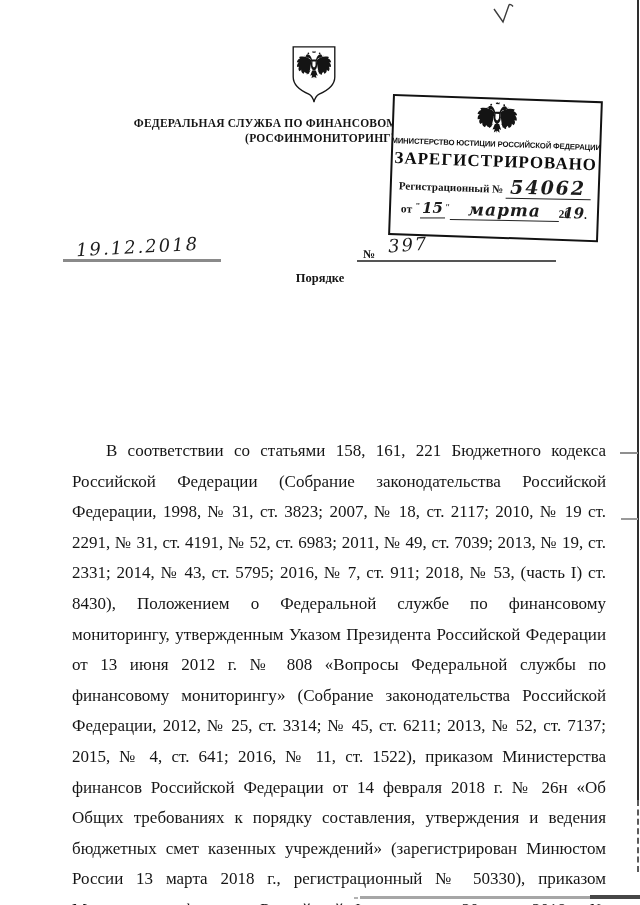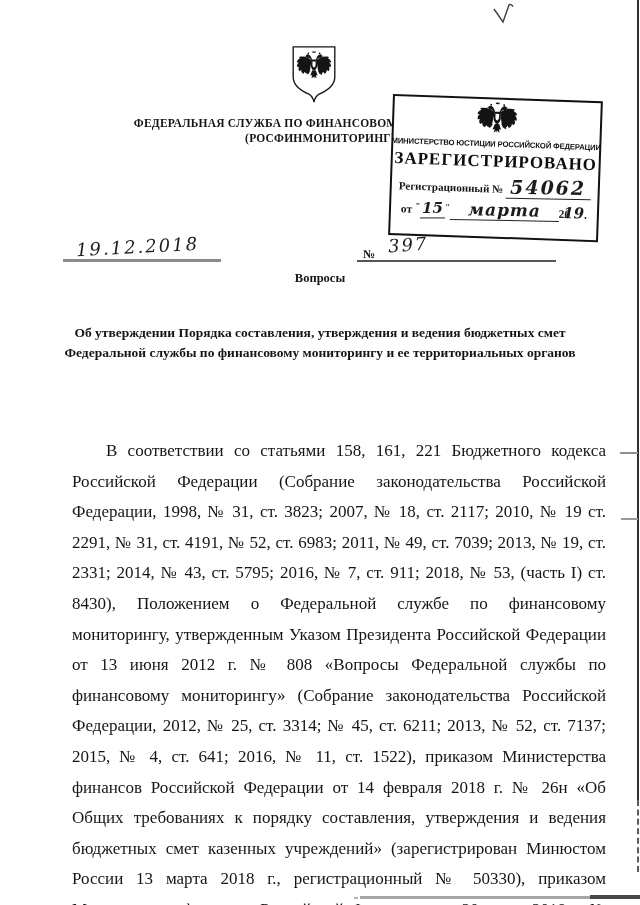--- a/index.html
+++ b/index.html
@@ -113,34 +113,33 @@
     <div>(РОСФИНМОНИТОРИНГ)</div>
   </div>
 
 
   <div class="date-hand hand">19.12.2018</div>
   <div class="date-underline"></div>
   <div class="num-label">№</div>
   <div class="num-hand hand">397</div>
   <div class="num-underline"></div>
 
-  <div class="city">Вопросы</div>
+  <div class="city">Порядке</div>
 
   <div class="stamp">
     <svg class="stamp-eagle" viewBox="0 0 120 100">
       <use href="#eagle"></use>
     </svg>
     <div class="stamp-ministry">МИНИСТЕРСТВО ЮСТИЦИИ РОССИЙСКОЙ ФЕДЕРАЦИИ</div>
     <div class="stamp-registered">ЗАРЕГИСТРИРОВАНО</div>
     <div class="stamp-reg-line">
       <span>Регистрационный №</span>
       <span class="stamp-reg-number hand">54062</span>
     </div>
     <div class="stamp-date-line">
       <span>от</span>&nbsp;<span class="q">"</span><span class="stamp-day hand">15</span><span class="q">"</span><span class="stamp-month hand">марта</span><span>20</span><span class="stamp-year-hand hand">19</span><span>.</span>
     </div>
   </div>
 
-  <div class="doc-title">Об утверждении Порядка составления, утверждения и ведения бюджетных смет Федеральной службы по финансовому мониторингу и ее территориальных органов</div>
 
   <div class="doc-body">В соответствии со статьями 158, 161, 221 Бюджетного кодекса Российской Федерации (Собрание законодательства Российской Федерации, 1998, № 31, ст. 3823; 2007, № 18, ст. 2117; 2010, № 19 ст. 2291, № 31, ст. 4191, № 52, ст. 6983; 2011, № 49, ст. 7039; 2013, № 19, ст. 2331; 2014, № 43, ст. 5795; 2016, № 7, ст. 911; 2018, № 53, (часть I) ст. 8430), Положением о Федеральной службе по финансовому мониторингу, утвержденным Указом Президента Российской Федерации от 13 июня 2012 г. № 808 «Вопросы Федеральной службы по финансовому мониторингу» (Собрание законодательства Российской Федерации, 2012, № 25, ст. 3314; № 45, ст. 6211; 2013, № 52, ст. 7137; 2015, № 4, ст. 641; 2016, № 11, ст. 1522), приказом Министерства финансов Российской Федерации от 14 февраля 2018 г. № 26н «Об Общих требованиях к порядку составления, утверждения и ведения бюджетных смет казенных учреждений» (зарегистрирован Минюстом России 13 марта 2018 г., регистрационный № 50330), приказом Министерства финансов Российской Федерации от 20 июня 2018 г. № 141н «О Порядке составления и ведения бюджетных смет федеральных казенных учреждений» (зарегистрирован</div>
 
 </div>
 
 </body></html>

